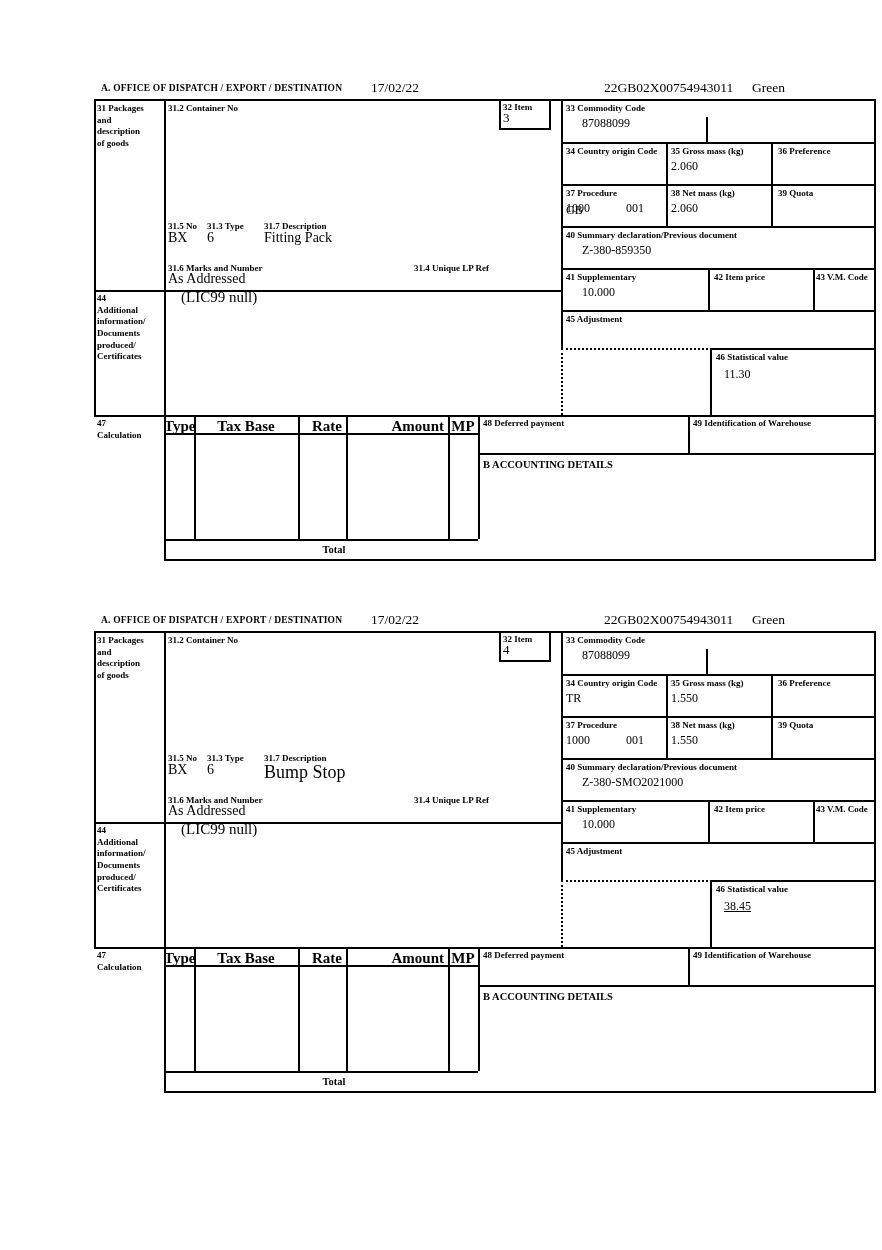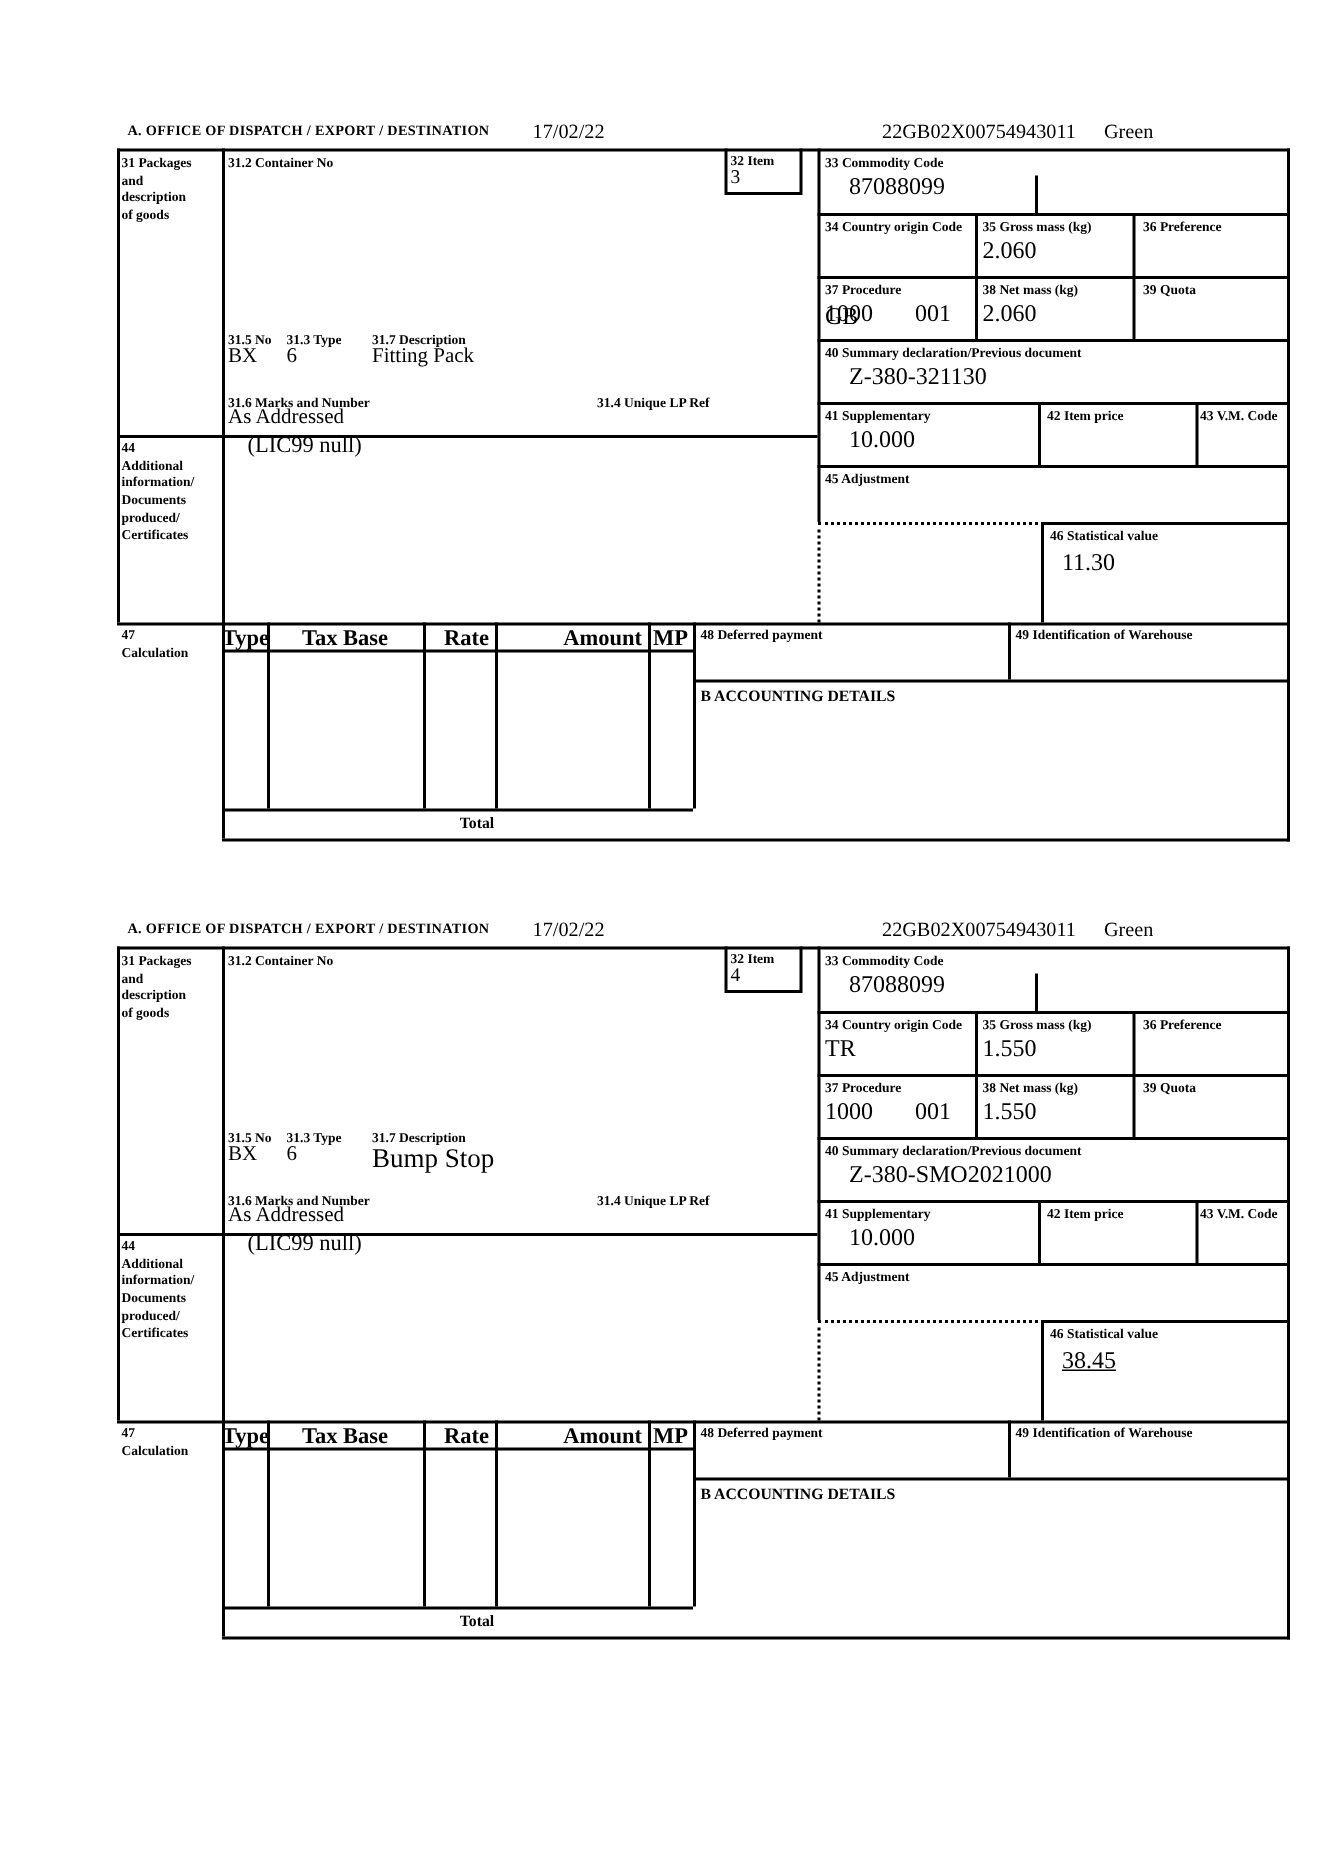--- a/index.html
+++ b/index.html
@@ -1,27 +1,27 @@
 <!DOCTYPE html>
 <html><head>
 <meta charset="utf-8">
 <style>
   html,body{margin:0;padding:0;background:#fff;}
   .sheet{position:relative;width:882px;height:1250px;background:#fff;overflow:hidden;
          font-family:"Liberation Serif",serif;color:#000;}
-  .block{position:absolute;left:78px;width:690px;height:481px;}
+  .block{position:absolute;left:94px;width:690px;height:481px;}
   .h-label{position:absolute;font-weight:bold;font-size:9.5px;letter-spacing:.2px;white-space:nowrap;}
   .h-val{position:absolute;font-size:13.5px;white-space:nowrap;}
   .form{position:absolute;left:0;top:19px;width:782px;height:462px;}
   .hl{position:absolute;height:0;border-top:2px solid #000;}
   .vl{position:absolute;width:0;border-left:2px solid #000;}
   .dot-h{border-top-style:dotted;}
   .dot-v{border-left-style:dotted;}
   .lbl{position:absolute;font-weight:bold;font-size:9px;line-height:1.3;white-space:pre-line;}
-  .val{position:absolute;font-size:16px;white-space:nowrap;}
+  .val{position:absolute;font-size:12px;white-space:nowrap;}
   .val-lg{position:absolute;font-size:15px;white-space:nowrap;padding-left:16px;}
   .thead{position:absolute;font-weight:bold;font-size:15px;white-space:nowrap;}
   .tc{text-align:center;}
   .tr{text-align:right;}
   .big-lbl{position:absolute;font-weight:bold;font-size:10.5px;white-space:nowrap;}
 </style>
 </head>
 <body>
 
 <div class="sheet">
@@ -103,21 +103,21 @@
     <div class="lbl" style="left:577px;top:47px;">35 Gross mass (kg)</div>
     <div class="val" style="left:577px;top:60px;">2.060</div>
     <div class="lbl" style="left:684px;top:47px;">36 Preference</div>
     <div class="lbl" style="left:472px;top:89px;">37 Procedure</div>
     <div class="val" style="left:472px;top:102px;">1000</div>
     <div class="val" style="left:532px;top:102px;">001</div>
     <div class="lbl" style="left:577px;top:89px;">38 Net mass (kg)</div>
     <div class="val" style="left:577px;top:102px;">2.060</div>
     <div class="lbl" style="left:684px;top:89px;">39 Quota</div>
     <div class="lbl" style="left:472px;top:131px;">40 Summary declaration/Previous document</div>
-    <div class="val" style="left:488px;top:144px;">Z-380-321130</div>
+    <div class="val" style="left:488px;top:144px;">Z-380-859350</div>
     <div class="lbl" style="left:472px;top:173px;">41 Supplementary</div>
     <div class="val" style="left:488px;top:186px;">10.000</div>
     <div class="lbl" style="left:620px;top:173px;">42 Item price</div>
     <div class="lbl" style="left:722px;top:173px;">43 V.M. Code</div>
     <div class="lbl" style="left:472px;top:215px;">45 Adjustment</div>
     <div class="lbl" style="left:622px;top:253px;">46 Statistical value</div>
     <div class="val" style="left:630px;top:268px;">11.30</div>
 
     <div class="thead tc" style="left:70px;top:319px;width:30px;">Type</div>
     <div class="thead tc" style="left:100px;top:319px;width:104px;">Tax Base</div>

